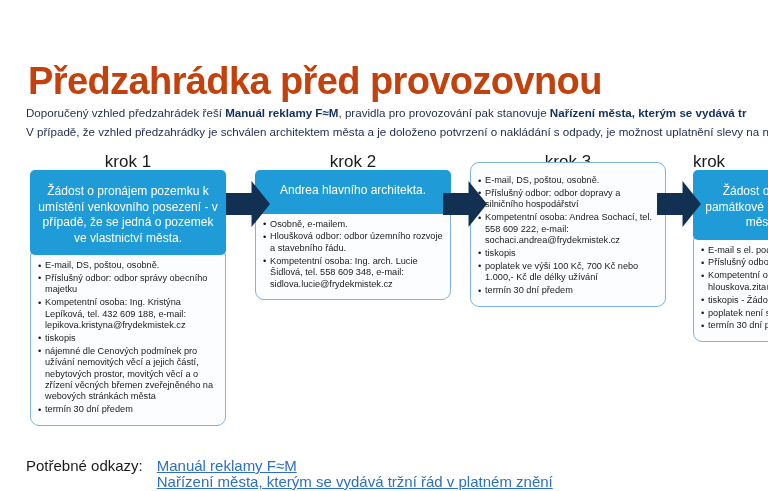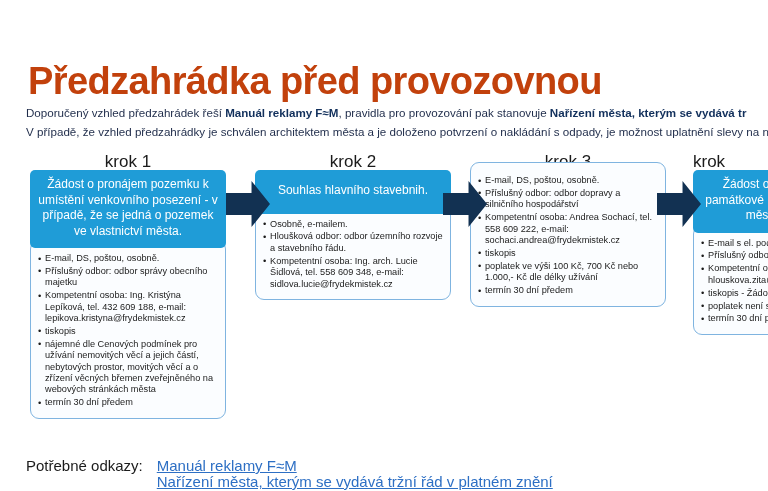--- a/index.html
+++ b/index.html
@@ -61,21 +61,21 @@
     position: absolute;
     top: 170px;
   }
 
   .head-box {
     background: #1f9cd7;
     color: #ffffff;
     font-size: 12px;
     line-height: 15.5px;
     text-align: center;
-    padding: 7px 8px 9px 8px;
+    padding: 14px 8px 9px 8px;
     border-radius: 5px;
     position: relative;
     z-index: 3;
   }
 
   .detail-box {
     background: #fbfdff;
     border: 1px solid #7fb4e0;
     border-radius: 9px;
     margin-top: -8px;
@@ -162,21 +162,21 @@
       <li>Příslušný odbor: odbor správy obecního majetku</li>
       <li>Kompetentní osoba: Ing. Kristýna Lepíková, tel. 432 609 188, e-mail: lepikova.kristyna@frydekmistek.cz</li>
       <li>tiskopis</li>
       <li>nájemné dle Cenových podmínek pro užívání nemovitých věcí  a jejich částí, nebytových prostor, movitých věcí a o zřízení věcných břemen zveřejněného na webových stránkách města</li>
       <li>termín 30 dní předem</li>
     </ul>
   </div>
 </div>
 
 <div class="flow-col" style="left:255px; width:196px;">
-  <div class="head-box" style="padding-top:13px; padding-bottom:15px;">Souhlas hlavního stavebnih.</div>
+  <div class="head-box" style="padding-top:13px; padding-bottom:15px;">Andrea hlavního architekta.</div>
   <div class="detail-box">
     <ul>
       <li>Osobně, e-mailem.</li>
       <li>Hloušková odbor: odbor územního rozvoje a stavebního řádu.</li>
       <li>Kompetentní osoba: Ing. arch. Lucie Šidlová, tel. 558 609 348, e-mail: sidlova.lucie@frydekmistek.cz</li>
     </ul>
   </div>
 </div>
 
 <div class="flow-col" style="left:470px; width:196px;">

